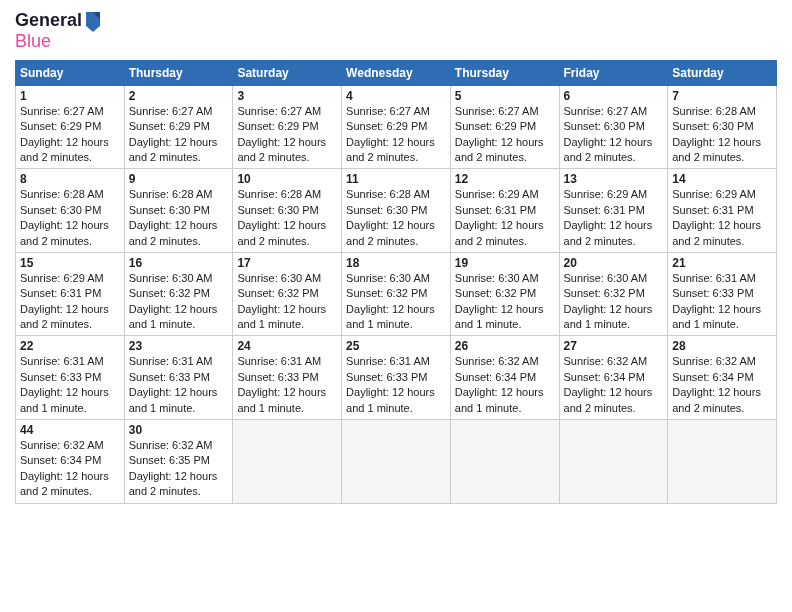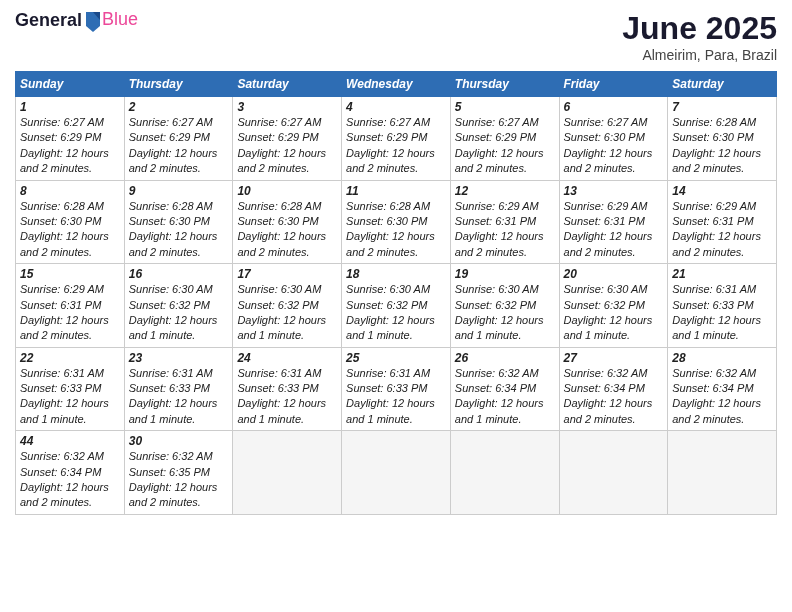--- a/index.html
+++ b/index.html
@@ -21,21 +21,21 @@
       justify-content: space-between;
       align-items: flex-start;
       margin-bottom: 8px;
     }
     .logo {
       display: flex;
       align-items: center;
     }
     .logo-text {
       display: flex;
-      flex-direction: row;
+      flex-direction: column;
       line-height: 1.1;
     }
     .logo-general {
       font-size: 18px;
       font-weight: bold;
       color: #1a1a2e;
     }
     .logo-blue {
       font-size: 18px;
       font-weight: normal;
@@ -55,21 +55,20 @@
       color: #1a1a2e;
     }
     .title-location {
       font-size: 14px;
       color: #444;
     }
     .calendar {
       width: 100%;
       border-collapse: collapse;
       table-layout: fixed;
-      font-style: italic;
     }
     .calendar th {
       background: #2e6db4;
       color: #fff;
       font-size: 12px;
       font-weight: bold;
       padding: 5px 4px;
       text-align: left;
       border: 1px solid #2e6db4;
     }
@@ -110,24 +109,20 @@
         <div style="display:flex;align-items:center;">
           <span class="logo-general">General</span>
           <svg class="logo-icon" viewBox="0 0 18 22" xmlns="http://www.w3.org/2000/svg">
             <polygon points="2,2 16,2 16,16 9,22 2,16" fill="#2e6db4"></polygon>
             <polygon points="9,2 16,2 16,10" fill="#1a4a8a"></polygon>
           </svg>
         </div>
         <span class="logo-blue">Blue</span>
       </div>
     </div>
-    <div class="title-block">
-      <div class="title-month">June 2025</div>
-      <div class="title-location">Almeirim, Para, Brazil</div>
-    </div>
   </div>
 
   <table class="calendar">
     <thead>
       <tr>
         <th>Sunday</th>
         <th>Thursday</th>
         <th>Saturday</th>
         <th>Wednesday</th>
         <th>Thursday</th>

